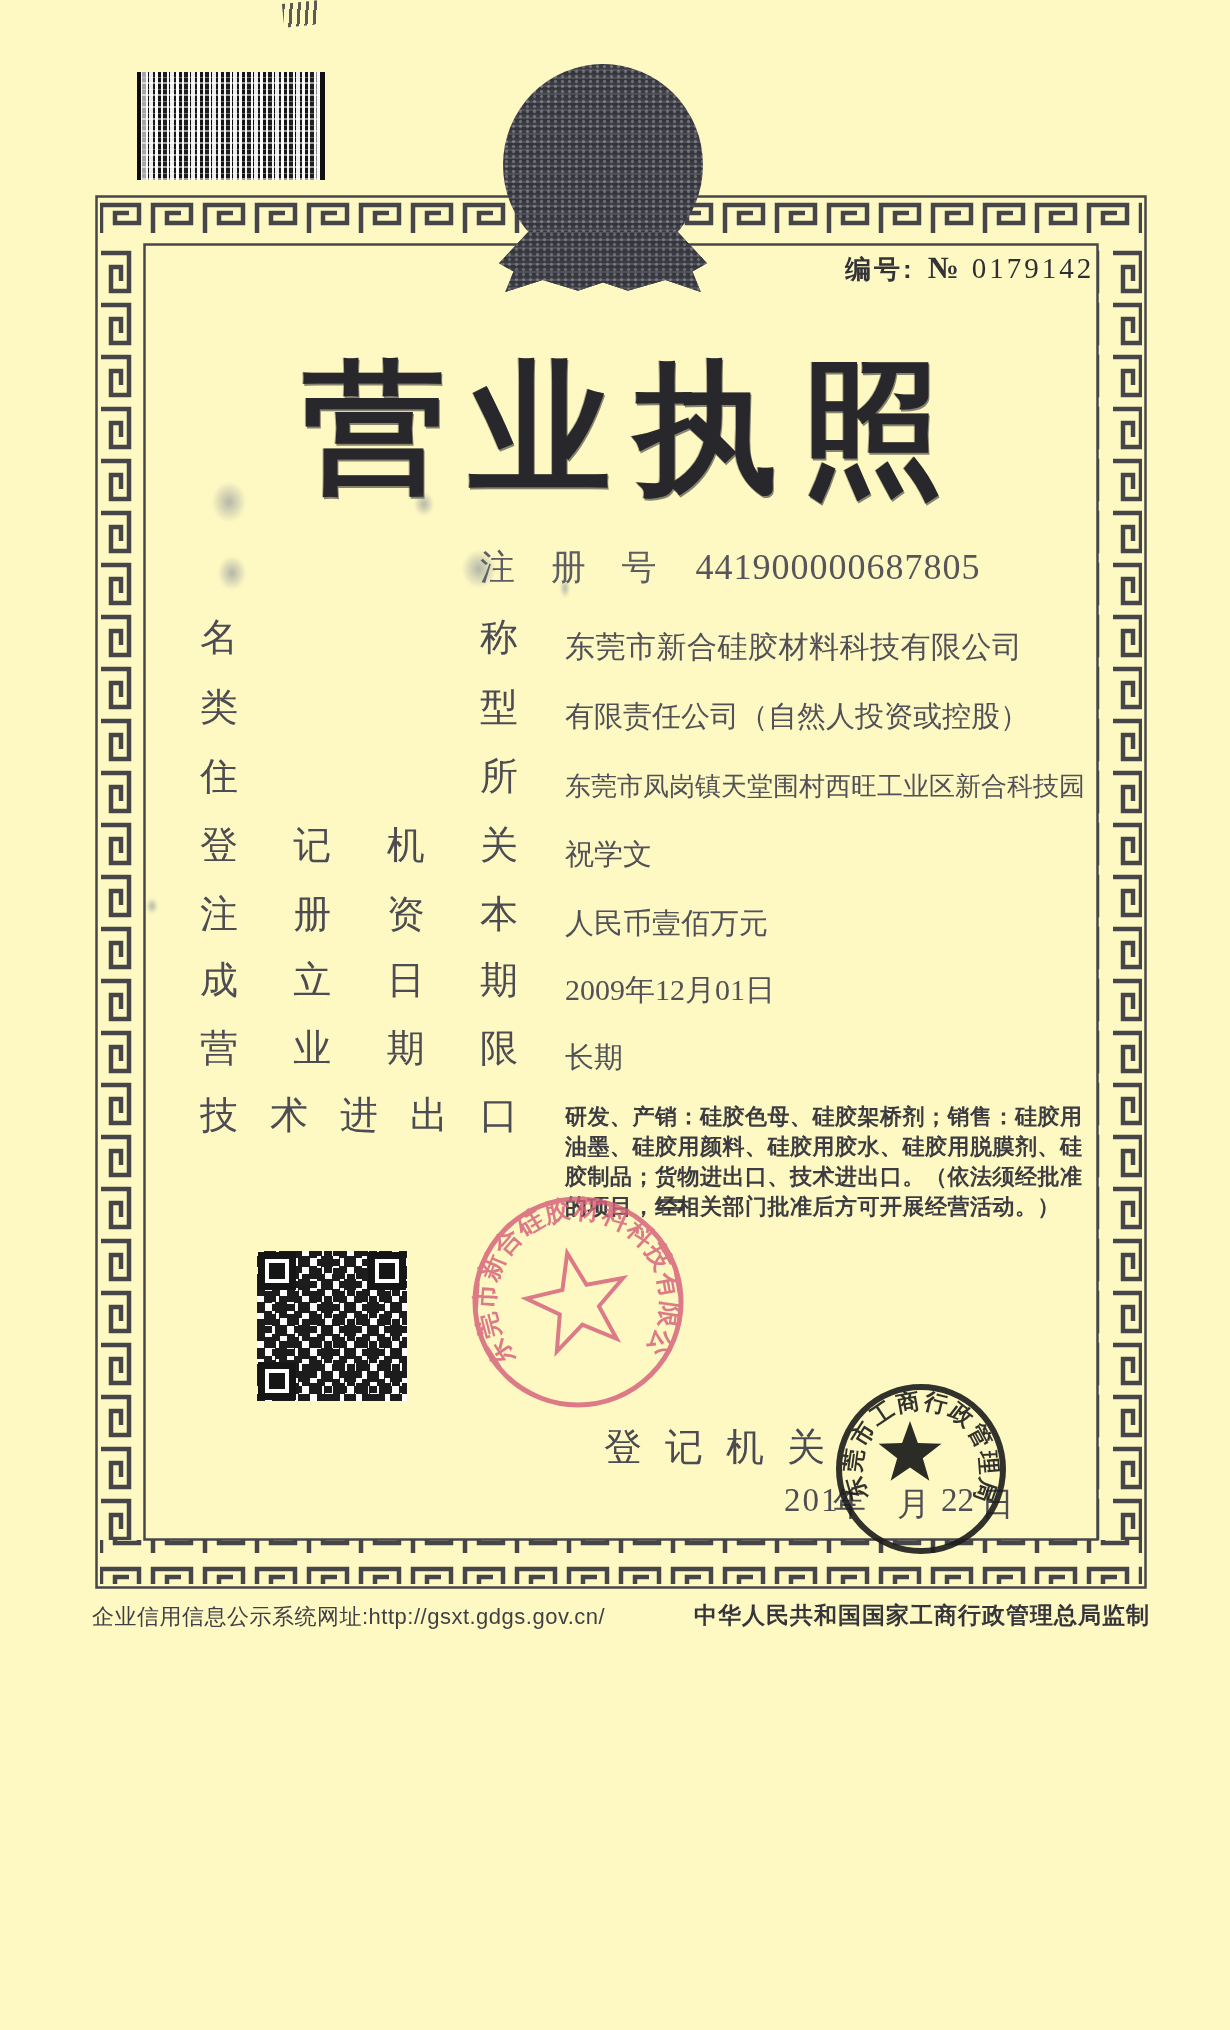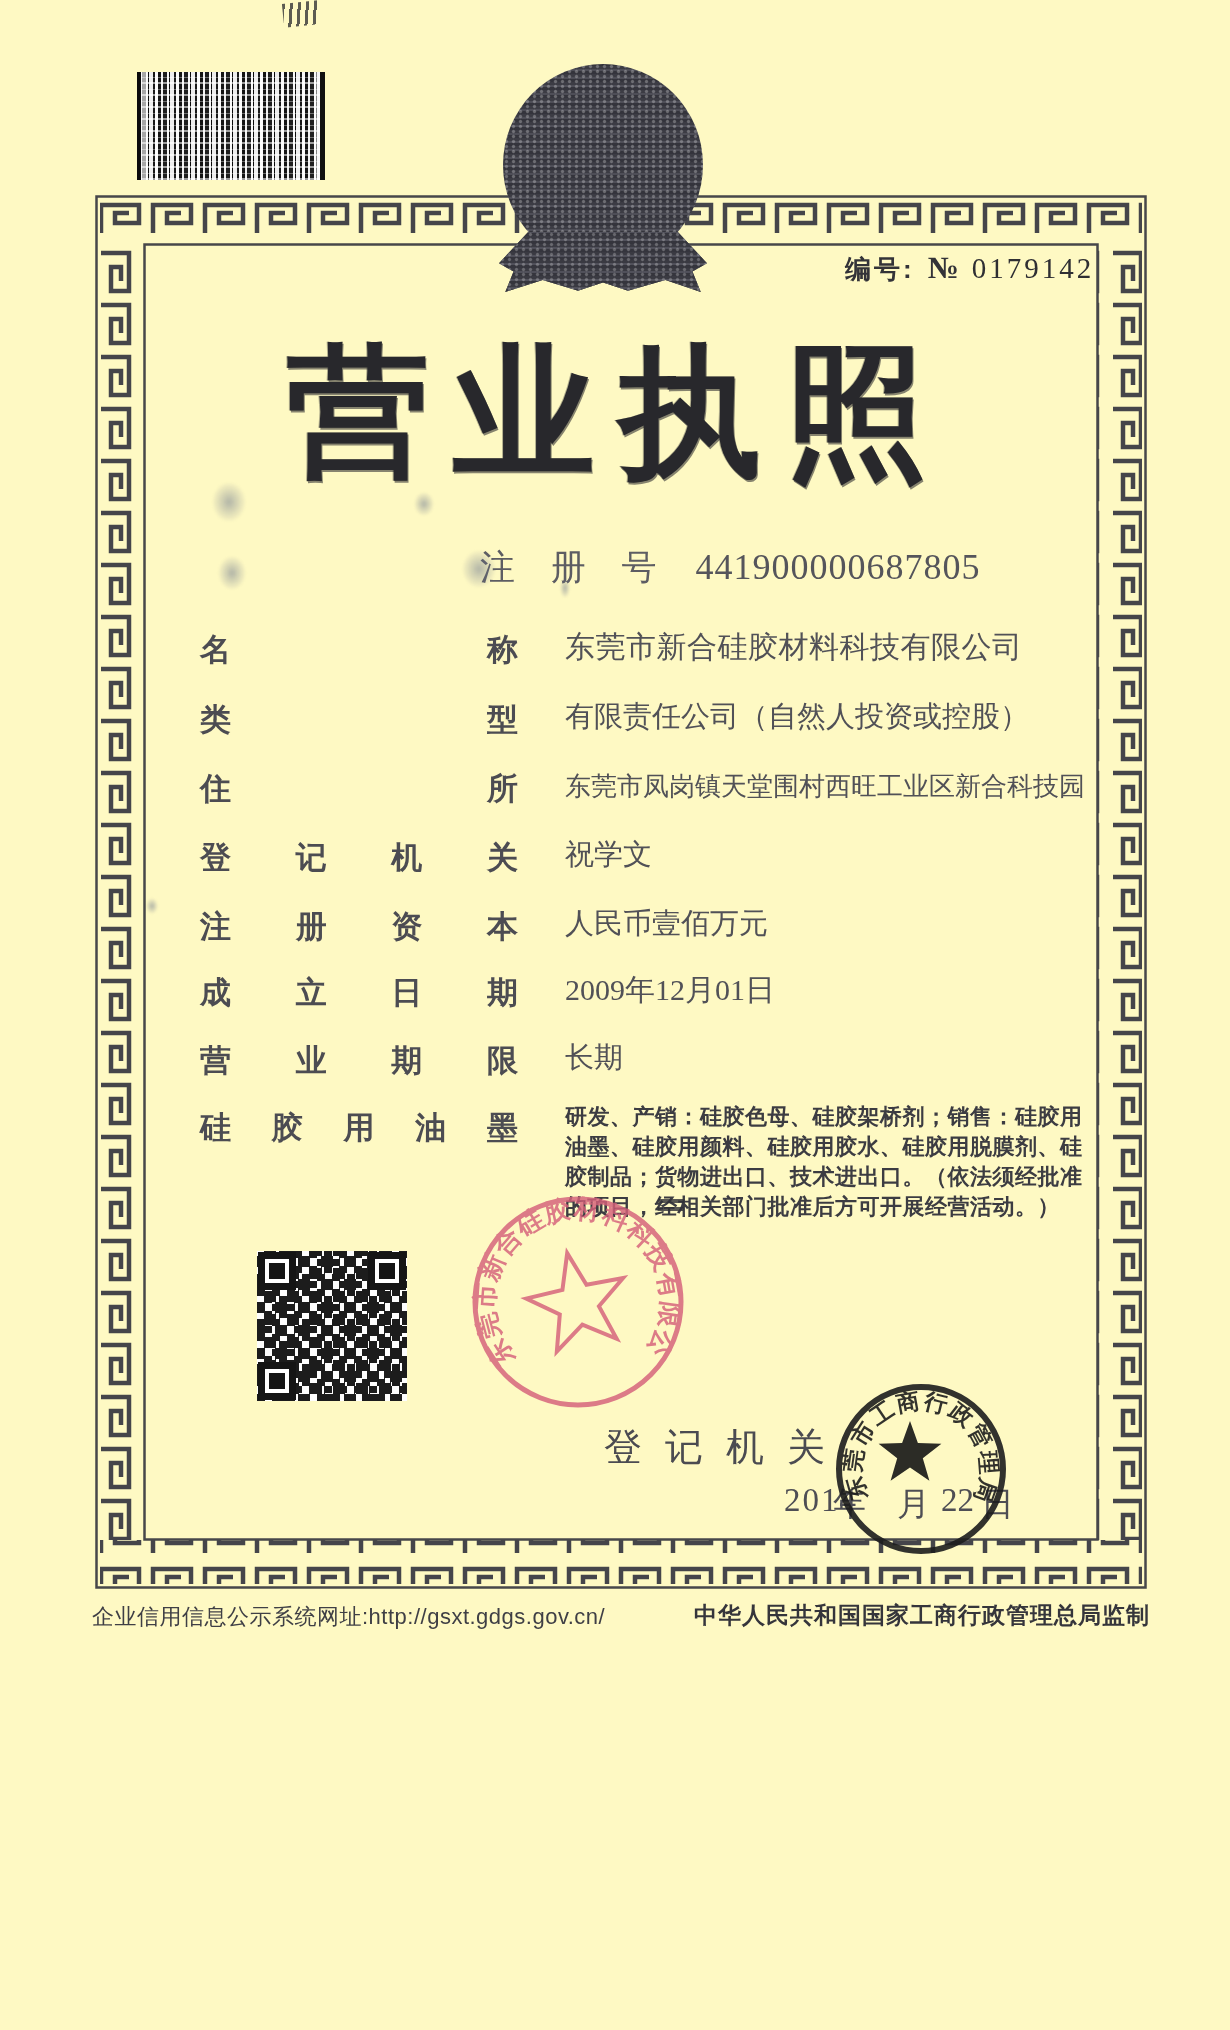--- a/index.html
+++ b/index.html
@@ -34,32 +34,32 @@
     background-color:#3e3e46;background-size:7px 5px,auto;
     clip-path:polygon(14% 0,86% 0,100% 52%,93% 66%,97% 100%,80% 80%,62% 98%,50% 84%,38% 98%,21% 80%,3% 100%,7% 66%,0 52%);}
 
   
   .serial{position:absolute;left:845px;top:250px;display:flex;align-items:baseline;gap:13px;color:#333338;}
   .serial .lab{font-size:26px;font-weight:700;letter-spacing:3px;}
   .serial .no{font-family:"Liberation Serif",serif;font-size:31px;font-weight:700;}
   .serial .num{font-family:"Liberation Serif",serif;font-size:29px;letter-spacing:3px;color:#2f2f33;}
 
   
-  .title{position:absolute;left:287px;top:318px;margin:0;font-size:142px;font-weight:900;
+  .title{position:absolute;left:287px;top:318px;margin:16px;font-size:142px;font-weight:900;
     letter-spacing:24px;color:#28282c;white-space:nowrap;
     text-shadow:1px 2px 0 rgba(35,35,40,.55),-1px 0 0 rgba(35,35,40,.35);filter:blur(.3px);}
 
   
   .reg{position:absolute;top:544px;left:480px;display:flex;align-items:baseline;gap:26px;}
   .reg .lab{font-size:35px;color:#5d5d63;letter-spacing:13px;font-weight:500;white-space:nowrap;}
   .reg .num{font-family:"Liberation Serif",serif;font-size:36px;color:#55555b;letter-spacing:1px;}
 
   
   .row{position:absolute;left:200px;width:905px;}
-  .row .lab{position:absolute;left:0;top:16px;width:318px;font-size:31px;color:#4c4c52;font-weight:700;
+  .row .lab{position:absolute;left:0;top:0;width:318px;font-size:38px;color:#4c4c52;font-weight:400;
     line-height:1;text-align:justify;text-align-last:justify;text-justify:inter-character;}
   .row .val{position:absolute;left:365px;top:9px;width:540px;font-size:29px;color:#515157;line-height:1.32;}
   .r1{top:618px}.r2{top:688px}.r3{top:757px}.r4{top:826px}
   .r5{top:895px}.r6{top:961px}.r7{top:1029px}.r8{top:1096px}
   .r1 .val{font-size:30px;letter-spacing:.5px}
   .r3 .val{font-size:26px;top:12px}
   .r6 .val{font-family:"Liberation Serif",serif;font-size:30px;}
   .r8 .val{font-size:22px;font-weight:700;color:#3c3c42;width:520px;top:6px;line-height:1.36;letter-spacing:.5px}
 
   
@@ -179,21 +179,21 @@
   </div>
   <div class="row r6">
     <div class="lab">成立日期</div>
     <div class="val">2009年12月01日</div>
   </div>
   <div class="row r7">
     <div class="lab">营业期限</div>
     <div class="val">长期</div>
   </div>
   <div class="row r8">
-    <div class="lab">硅胶用油墨</div>
+    <div class="lab">技术进出口</div>
     <div class="val">研发、产销：硅胶色母、硅胶架桥剂；销售：硅胶用油墨、硅胶用颜料、硅胶用胶水、硅胶用脱膜剂、硅胶制品；货物进出口、技术进出口。（依法须经批准的项目，经相关部门批准后方可开展经营活动。）</div>
   </div>
   <div class="smudge-scope"></div>
 
   <div class="qr">
     <div class="f tl"></div>
     <div class="f tr"></div>
     <div class="f bl"></div>
   </div>
 

